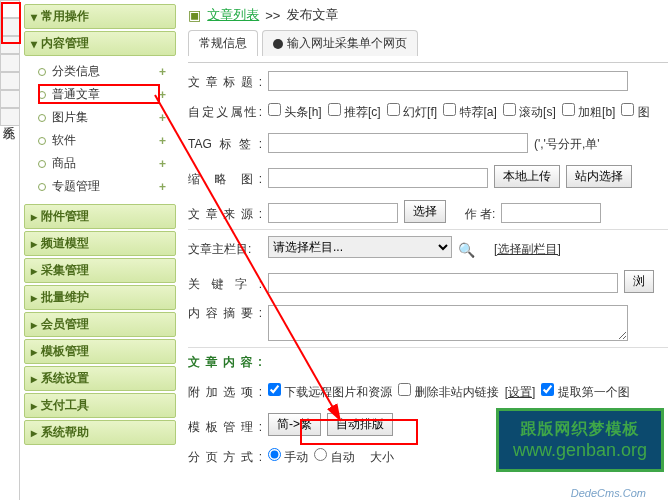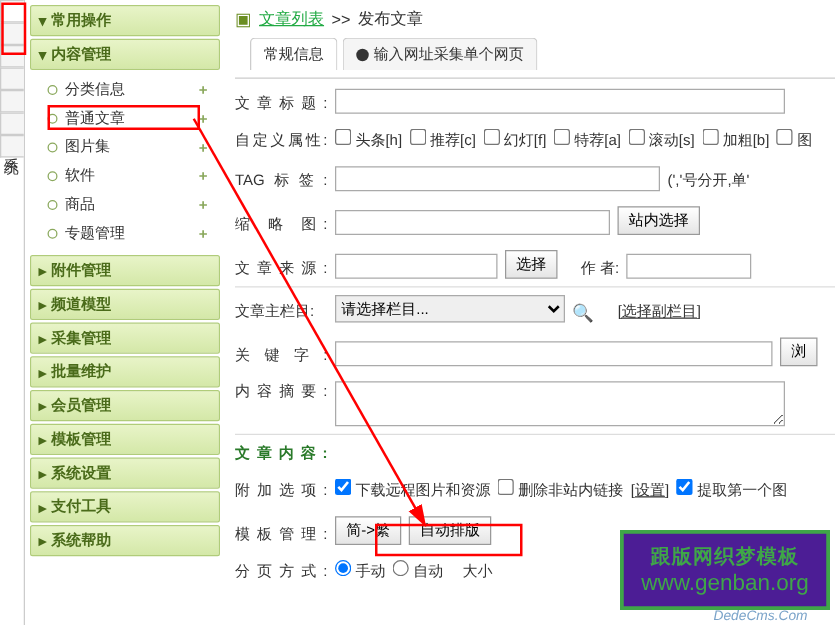--- a/index.html
+++ b/index.html
@@ -13,38 +13,38 @@
 .tree { padding: 2px 0 4px 6px; }
 .tree-item { display: flex; align-items: center; padding: 3px 2px; font-size: 12px; cursor: pointer; }
 .tree-item .dot { width: 8px; height: 8px; border-radius: 50%; border: 1px solid #8aa85c; display: inline-block; margin: 0 6px 0 6px; }
 .tree-item .plus { margin-left: auto; color: #8aa85c; font-weight: bold; padding-right: 8px; }
 .main { flex: 1; padding: 6px 0 6px 8px; overflow: hidden; }
 .bc { display: flex; align-items: center; gap: 6px; font-size: 13px; margin-bottom: 6px; }
 .bc .book { color: #6b8e23; font-size: 14px; }
 .bc .u { text-decoration: underline; color: #2a4; }
 .tabs { display: flex; gap: 4px; margin-bottom: 6px; }
 .tab { border: 1px solid #ccc; border-bottom: none; border-radius: 4px 4px 0 0; padding: 4px 10px; background: #f5f5f5; cursor: pointer; font-size: 12px; display: flex; align-items: center; gap: 4px; }
-.tab.active { background: #fff; margin-left: 12px; }
+.tab.active { background: #fff; }
 .dot2 { width: 10px; height: 10px; border-radius: 50%; background: #333; display: inline-block; }
 .form { border-top: 1px solid #ccc; padding-top: 2px; }
 .row { display: flex; align-items: flex-end; padding: 6px 0; font-size: 12px; gap: 6px; }
 .lab { width: 74px; text-align: justify; text-align-last: justify; flex-shrink: 0; }
 .lab2 { width: 74px; flex-shrink: 0; }
 input[type=text] { border: 1px solid #aaa; height: 20px; padding: 0 3px; font-size: 12px; }
 .btn { border: 1px solid #999; background: linear-gradient(#fff,#e5e5e5); padding: 2px 8px; font-size: 12px; cursor: pointer; }
 select { border: 1px solid #aaa; height: 22px; font-size: 12px; }
 .sep { border-top: 1px solid #ddd; }
 .mag { color: #555; font-size: 14px; }
 .link { text-decoration: underline; cursor: pointer; }
 .green { color: #2a7a2a; font-weight: bold; }
 .redbox1 { position: absolute; border: 2px solid red; left: 1px; top: 2px; width: 20px; height: 42px; pointer-events: none; }
 .redbox2 { position: absolute; border: 2px solid red; left: 38px; top: 84px; width: 122px; height: 20px; pointer-events: none; }
 .redbox3 { position: absolute; border: 2px solid red; left: 300px; top: 419px; width: 118px; height: 26px; pointer-events: none; }
 svg.arrow { position: absolute; left: 0; top: 0; pointer-events: none; }
-.watermark { position: absolute; right: 4px; bottom: 12px; background: #4c1d95; border: 3px solid #3fa648; padding: 8px 14px; font-size: 16px; text-align: center; z-index: 5; }
+.watermark { position: absolute; right: 4px; bottom: 28px; background: #0c4a6e; border: 3px solid #3fa648; padding: 8px 14px; font-size: 16px; text-align: center; z-index: 5; }
 .watermark .l1 { color: #3fa648; font-weight: bold; letter-spacing: 1px; }
 .watermark .l2 { color: #3fa648; font-size: 18px; }
 .footer-wm { position: absolute; right: 22px; bottom: 1px; color: #7aa3c9; font-size: 11px; font-style: italic; z-index: 4; }
 </style>
 </head>
 <body>
 
 <div class="container">
   <div class="vtabs">
     <div class="vtab active">核心</div>
@@ -165,20 +165,21 @@
         <label><input type="checkbox" style=""> <span>图</span></label>
       </div>
       <div class="row">
           <span class="lab">TAG标签:</span>
           <input type="text" style="width: 260px;">
           <span>(','号分开,单'</span>
         </div>
       <div class="row">
           <span class="lab">缩 略 图:</span>
           <input type="text" style="width: 220px;">
+          <button class="btn">本地上传</button>
           <button class="btn">站内选择</button>
         </div>
       <div class="row"><span class="lab">文章来源:</span><input type="text" style="width: 130px;"><button class="btn">选择</button>&nbsp;&nbsp;<span>作 者:</span><input type="text" style="width: 100px;"></div>
       <div class="row sep"><span class="lab2">文章主栏目:</span><select style="width:184px"><option>请选择栏目...</option></select><span class="mag">🔍</span>&nbsp;&nbsp;<span class="link">[选择副栏目]</span></div>
       <div class="row">
           <span class="lab">关键字:</span>
           <input type="text" style="width: 350px;">
           <button class="btn">浏</button>
         </div>
       <div class="row" style="align-items:flex-start">

